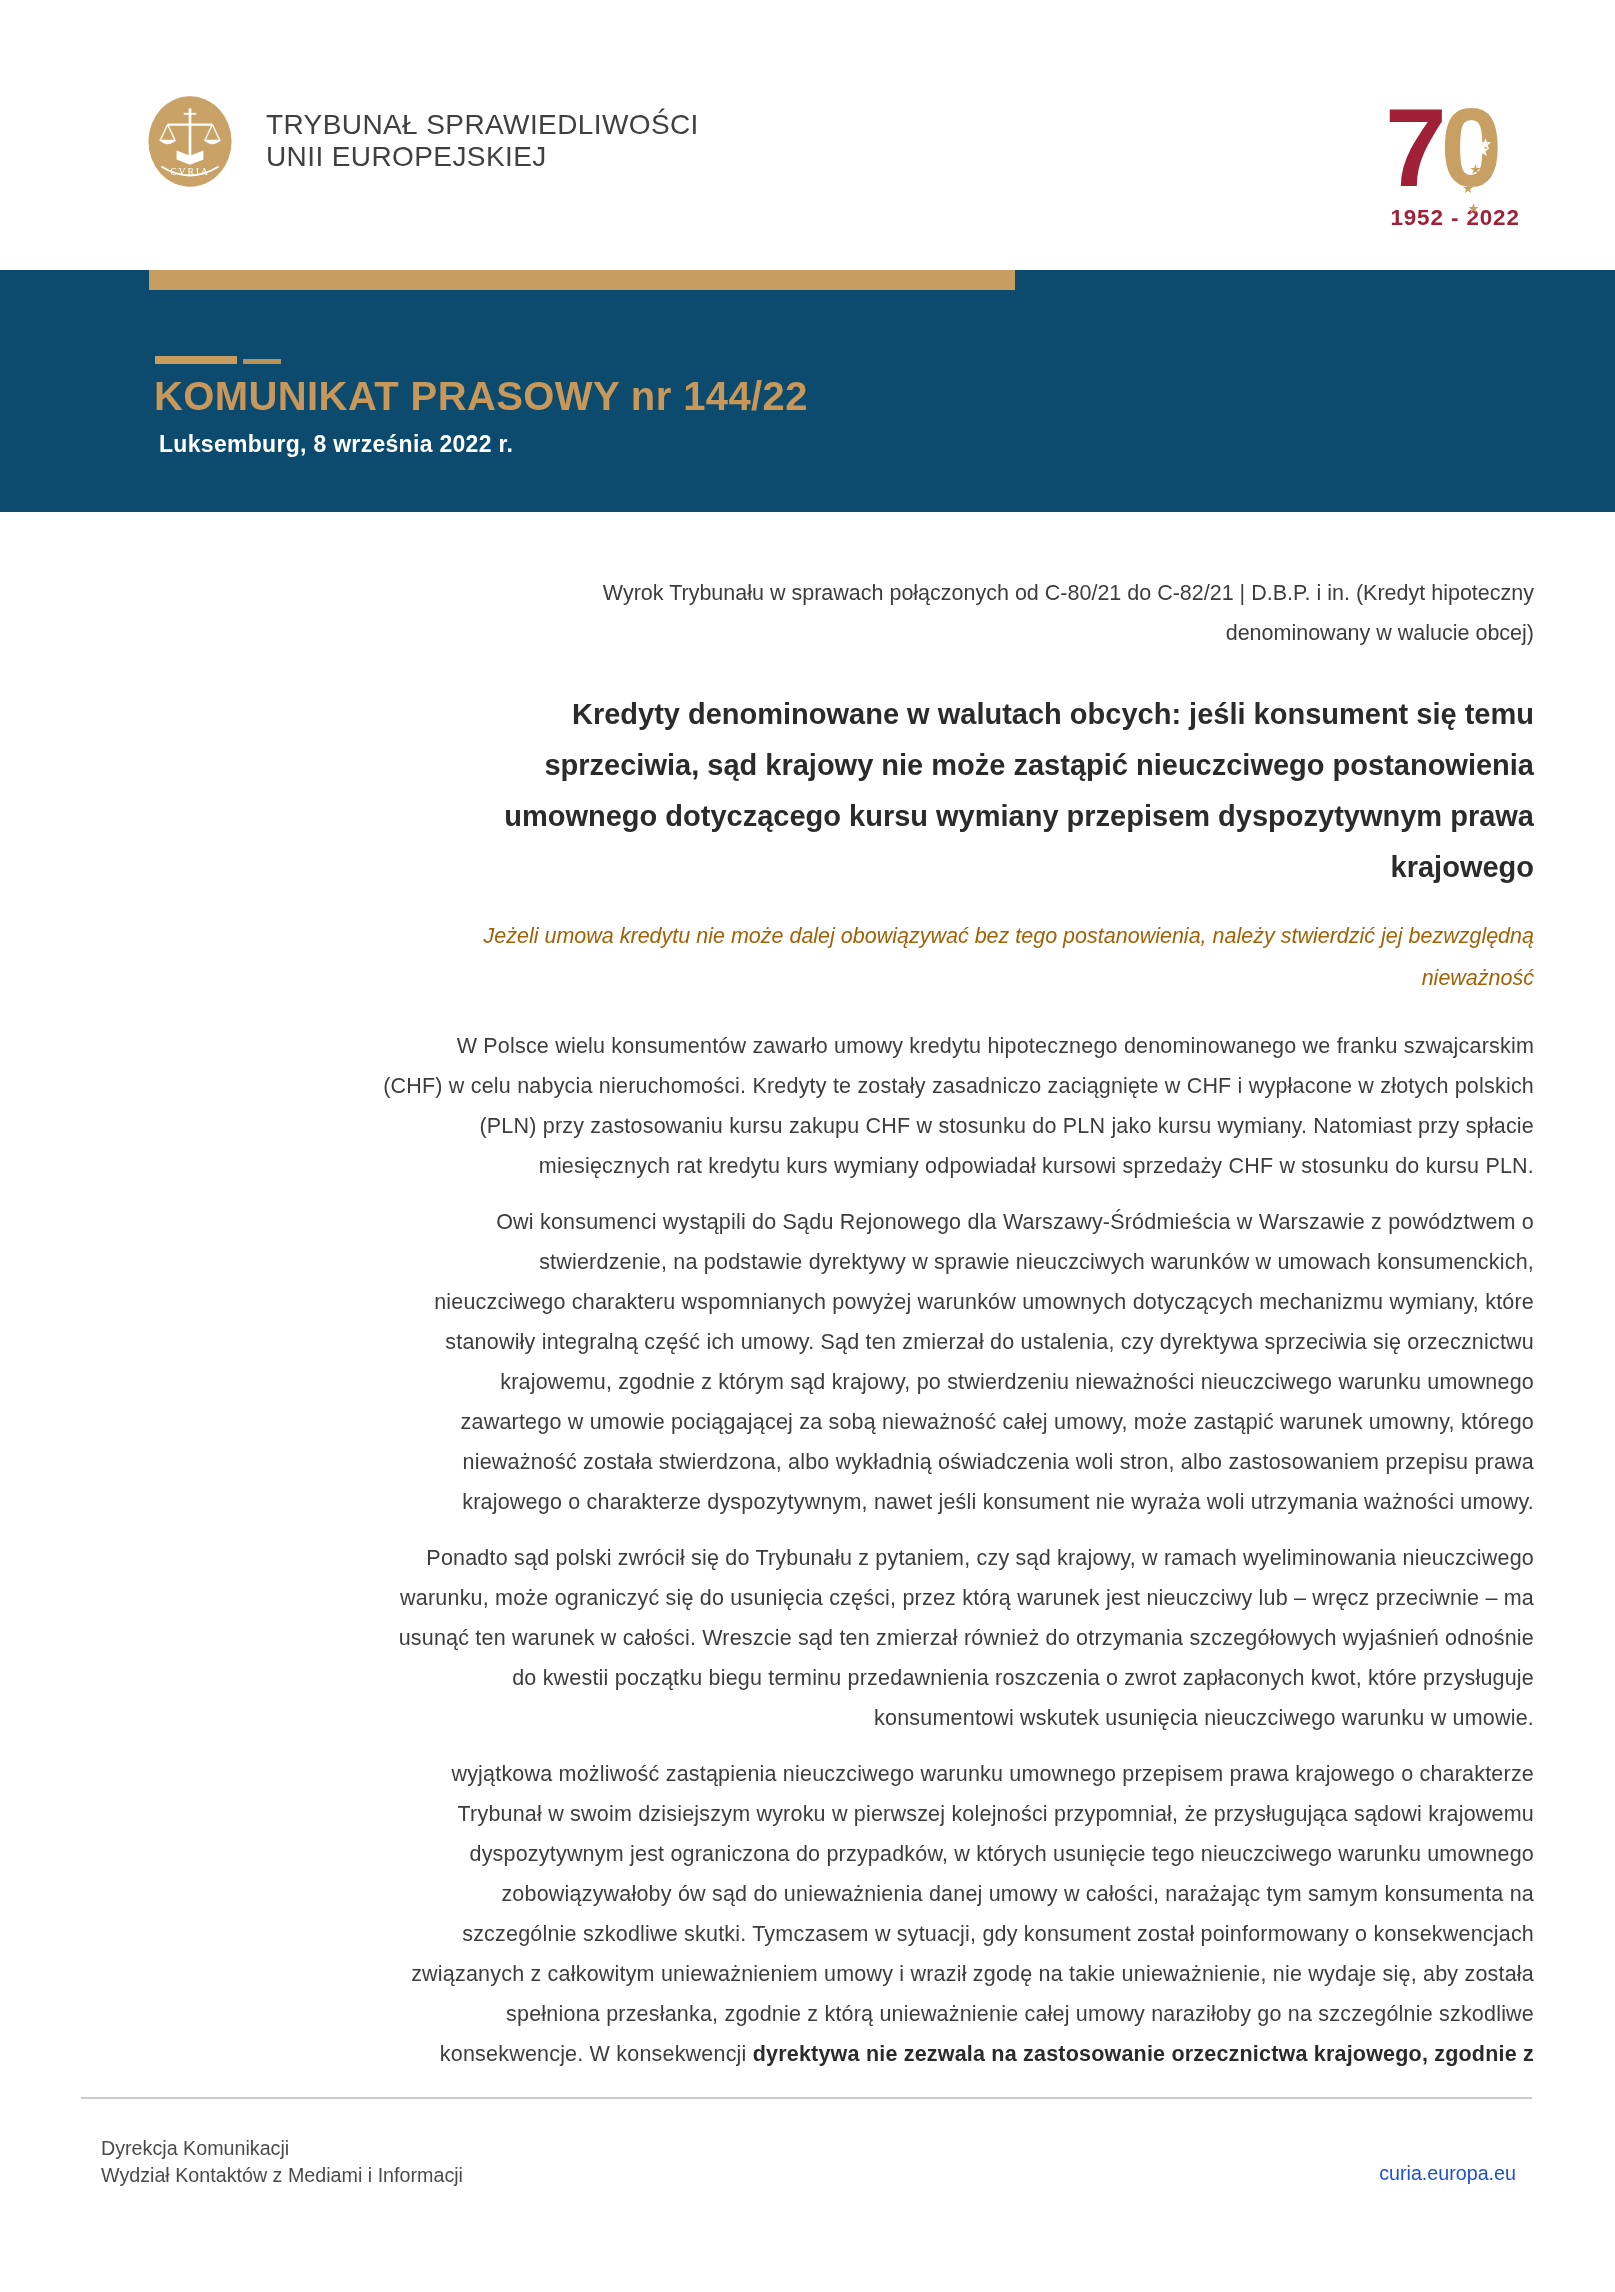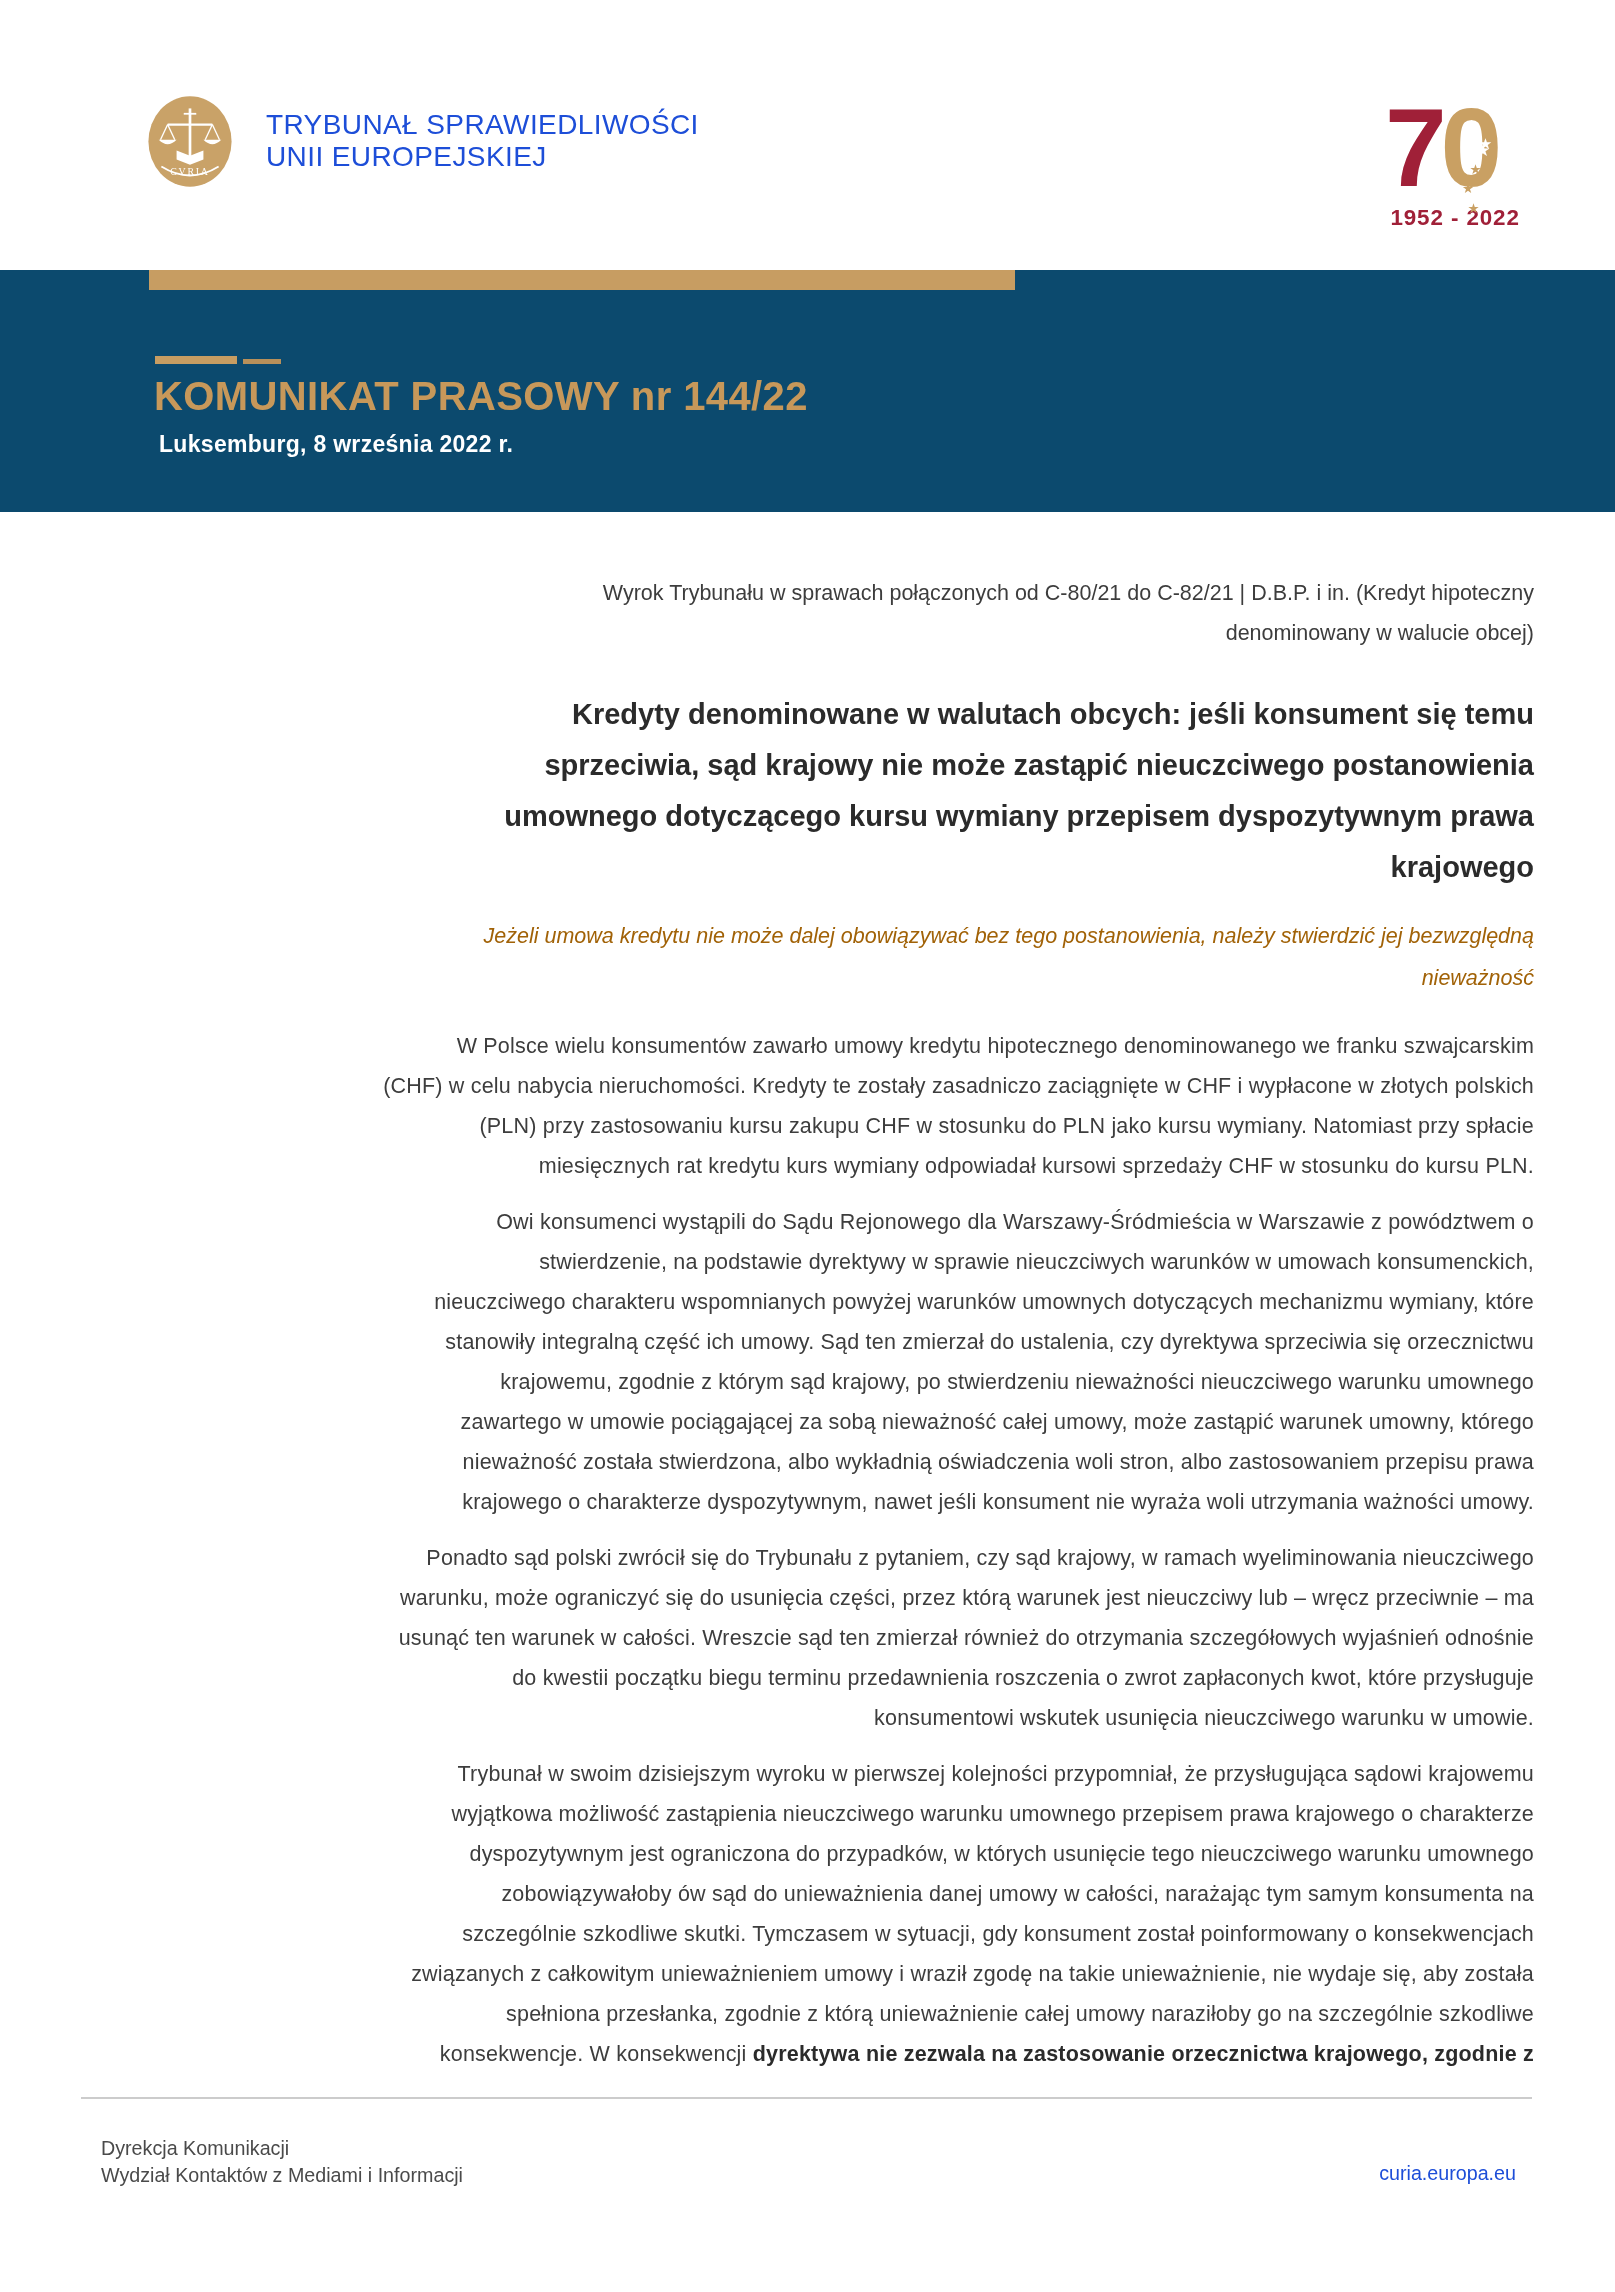--- a/index.html
+++ b/index.html
@@ -10,21 +10,21 @@
     background: #ffffff;
     font-family: "Liberation Sans", sans-serif;
     overflow: hidden;
   }
 
   
   .curia-logo { position: absolute; left: 147px; top: 95px; width: 86px; height: 93px; }
   .institution-name {
     position: absolute; left: 266px; top: 109px;
     font-size: 28px; line-height: 32px; letter-spacing: 0.4px;
-    color: #1d4ed8; font-weight: 400;
+    color: #404040; font-weight: 400;
   }
   .anniv { position: absolute; left: 1345px; top: 98px; width: 152px; margin-left: 40px; }
   .anniv-digits { font-size: 111px; font-weight: 800; line-height: 100px; letter-spacing: -6.3px; white-space: nowrap; }
   .digit-seven { color: #a02038; }
   .digit-zero { color: #c9a063; position: relative; display: inline-block; }
   .star { position: absolute; font-family: "DejaVu Sans", sans-serif; font-weight: 400; letter-spacing: 0; }
   .star.white { color: #ffffff; }
   .star.tan { color: #c9a063; }
   .star.s1 { font-size: 17px; right: 5.4px;  top: 1.8px; }
   .star.s2 { font-size: 13.4px; left: 29px;  top: 21.5px; }
@@ -146,22 +146,22 @@
       </div>
     <div class="para">
         <div class="line">Ponadto sąd polski zwrócił się do Trybunału z pytaniem, czy sąd krajowy, w ramach wyeliminowania nieuczciwego</div>
         <div class="line">warunku, może ograniczyć się do usunięcia części, przez którą warunek jest nieuczciwy lub – wręcz przeciwnie – ma</div>
         <div class="line">usunąć ten warunek w całości. Wreszcie sąd ten zmierzał również do otrzymania szczegółowych wyjaśnień odnośnie</div>
         <div class="line">do kwestii początku biegu terminu przedawnienia roszczenia o zwrot zapłaconych kwot, które przysługuje</div>
         <div class="line">konsumentowi wskutek usunięcia nieuczciwego warunku w umowie.</div>
       </div>
     <div class="para">
       <div>
+          <div class="line">wyjątkowa możliwość zastąpienia nieuczciwego warunku umownego przepisem prawa krajowego o charakterze</div>
           <div class="line">Trybunał w swoim dzisiejszym wyroku w pierwszej kolejności przypomniał, że przysługująca sądowi krajowemu</div>
-          <div class="line">wyjątkowa możliwość zastąpienia nieuczciwego warunku umownego przepisem prawa krajowego o charakterze</div>
           <div class="line">dyspozytywnym jest ograniczona do przypadków, w których usunięcie tego nieuczciwego warunku umownego</div>
           <div class="line">zobowiązywałoby ów sąd do unieważnienia danej umowy w całości, narażając tym samym konsumenta na</div>
           <div class="line">szczególnie szkodliwe skutki. Tymczasem w sytuacji, gdy konsument został poinformowany o konsekwencjach</div>
           <div class="line">związanych z całkowitym unieważnieniem umowy i wraził zgodę na takie unieważnienie, nie wydaje się, aby została</div>
           <div class="line">spełniona przesłanka, zgodnie z którą unieważnienie całej umowy naraziłoby go na szczególnie szkodliwe</div>
         </div>
       <div class="line"><span>konsekwencje. W konsekwencji </span><span class="bold">dyrektywa nie zezwala na zastosowanie orzecznictwa krajowego, zgodnie z</span></div>
     </div>
   </div>
 

